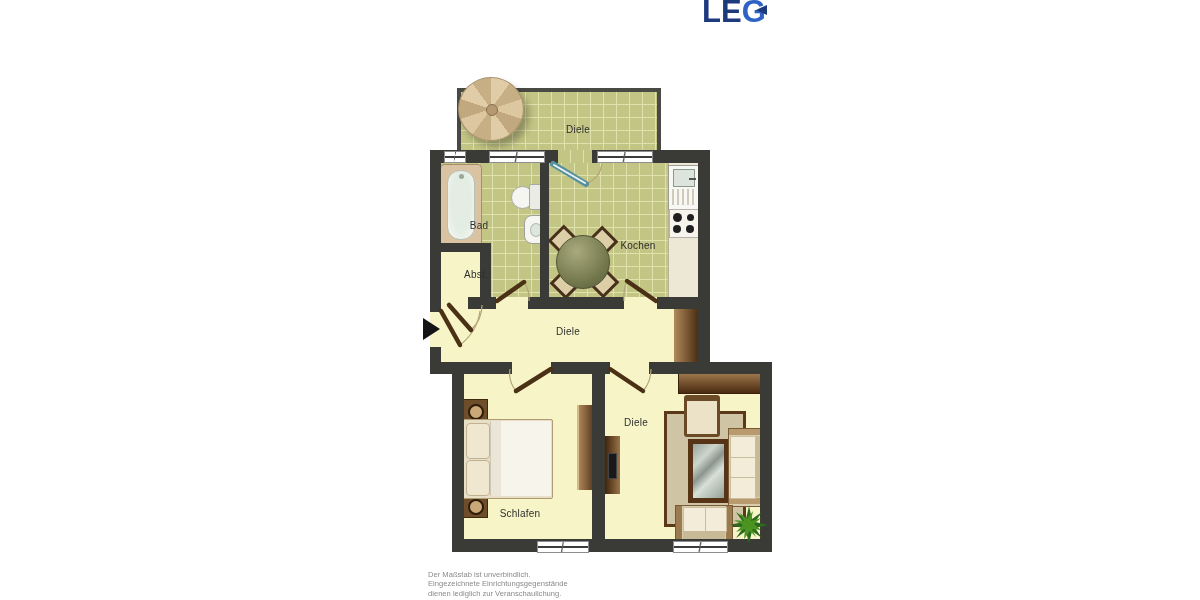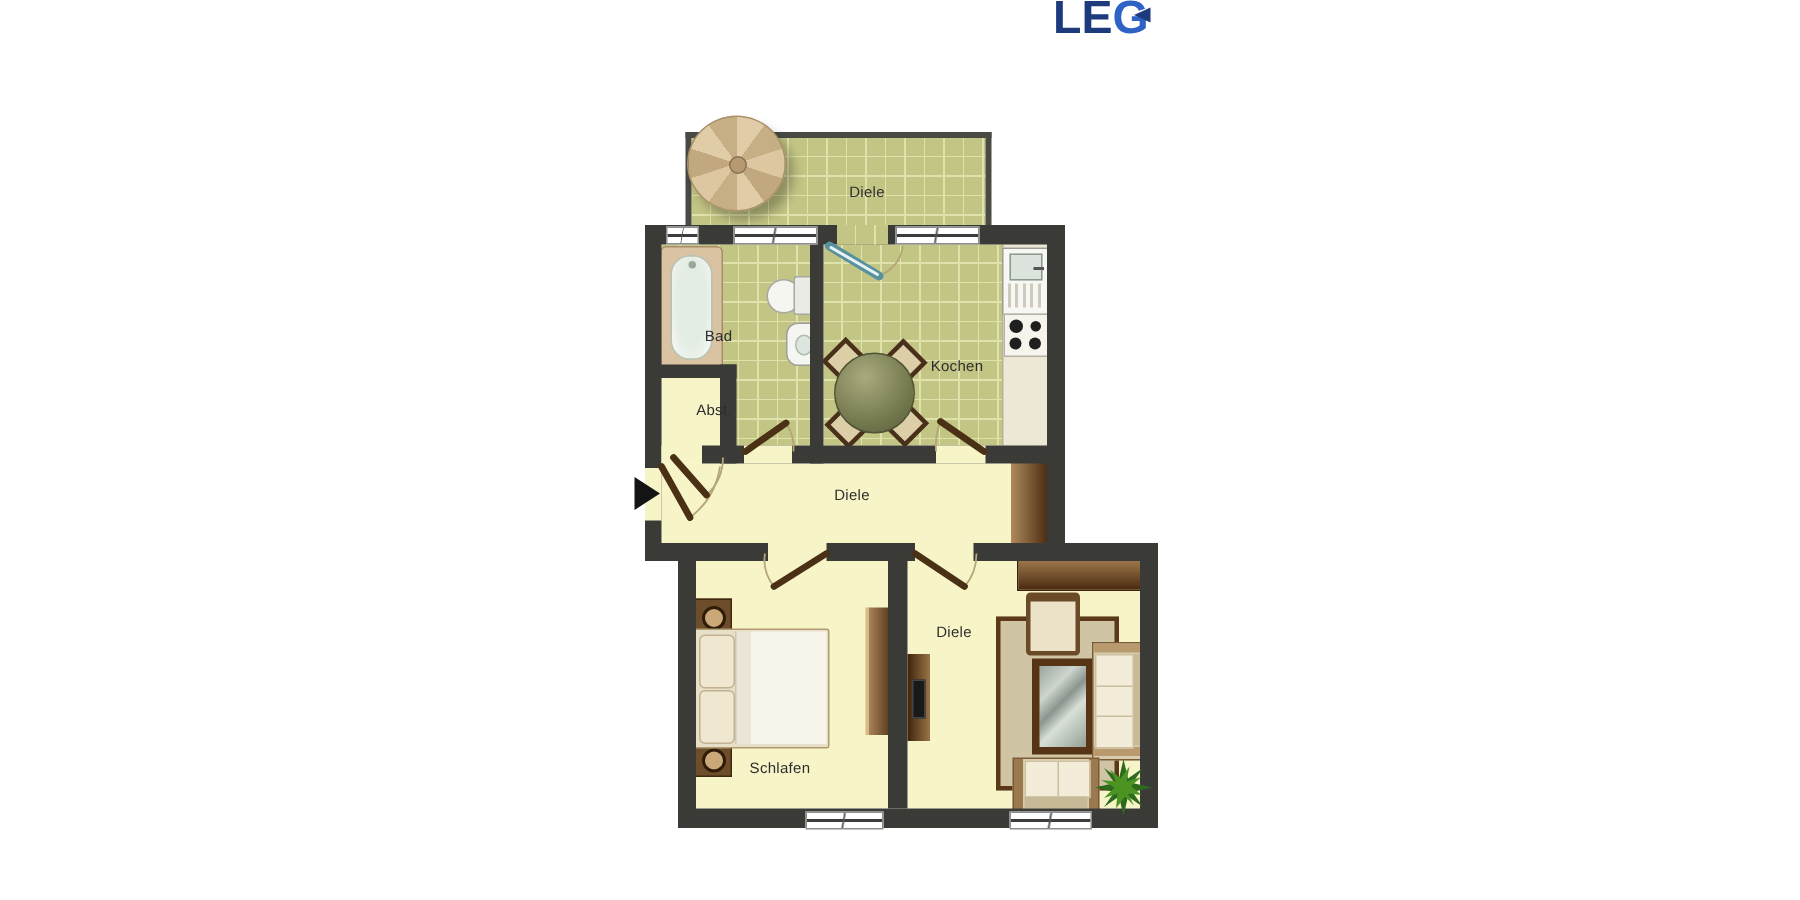--- a/index.html
+++ b/index.html
@@ -194,14 +194,19 @@
   <div id="entry-arrow"></div>
 
   <div class="label" style="left:578px;top:129px;">Diele</div>
   <div class="label" style="left:479px;top:225px;">Bad</div>
   <div class="label" style="left:638px;top:216px;margin-top:29px;">Kochen</div>
   <div class="label" style="left:476px;top:274px;">Abst.</div>
   <div class="label" style="left:568px;top:331px;">Diele</div>
   <div class="label" style="left:520px;top:513px;">Schlafen</div>
   <div class="label" style="left:636px;top:422px;">Diele</div>
 
+  <div id="disclaimer">
+    <div>Der Maßstab ist unverbindlich.</div>
+    <div>Eingezeichnete Einrichtungsgegenstände</div>
+    <div>dienen lediglich zur Veranschaulichung.</div>
+  </div>
 
 </div>
 
 </body></html>

